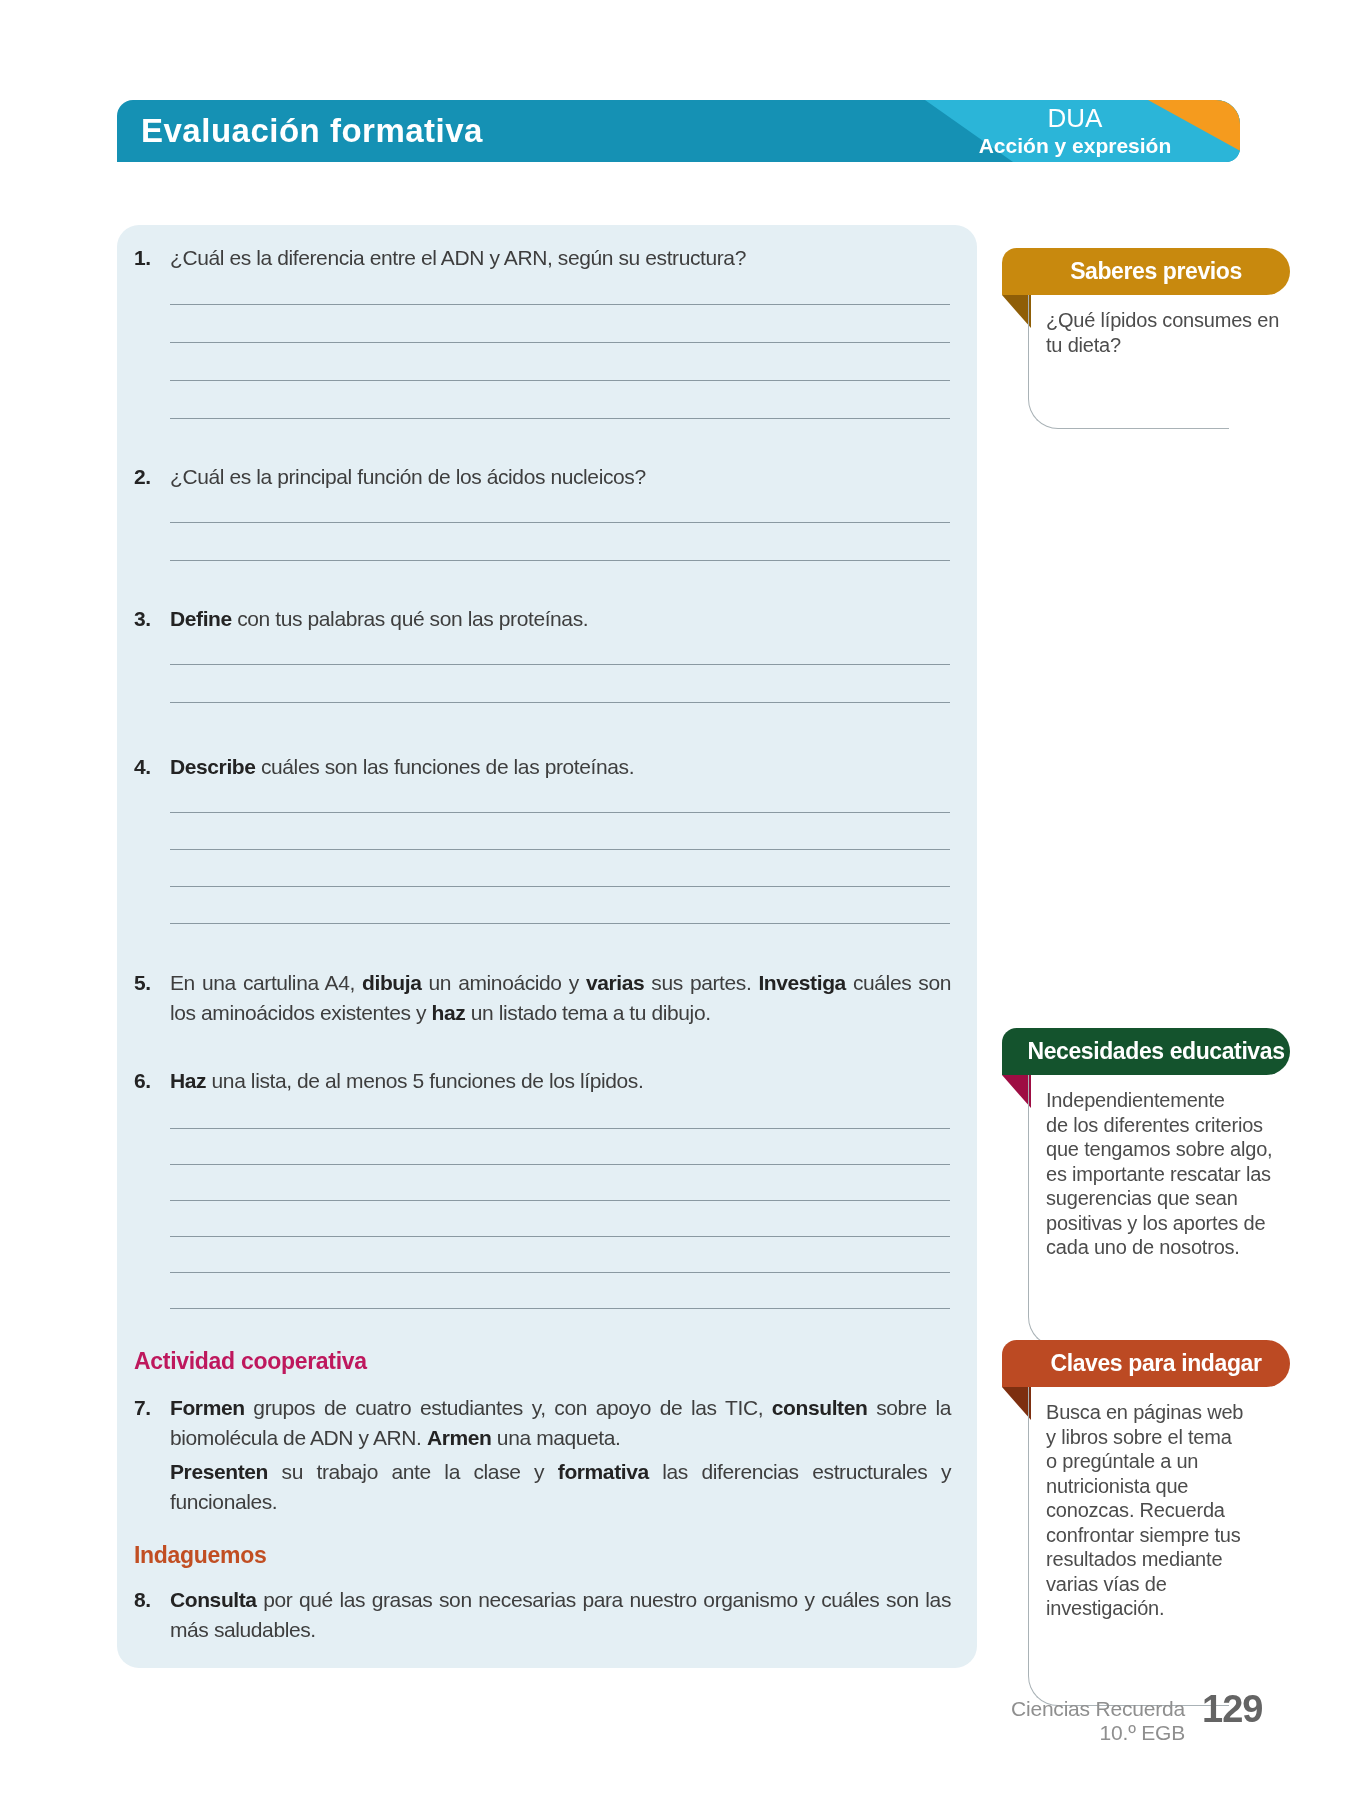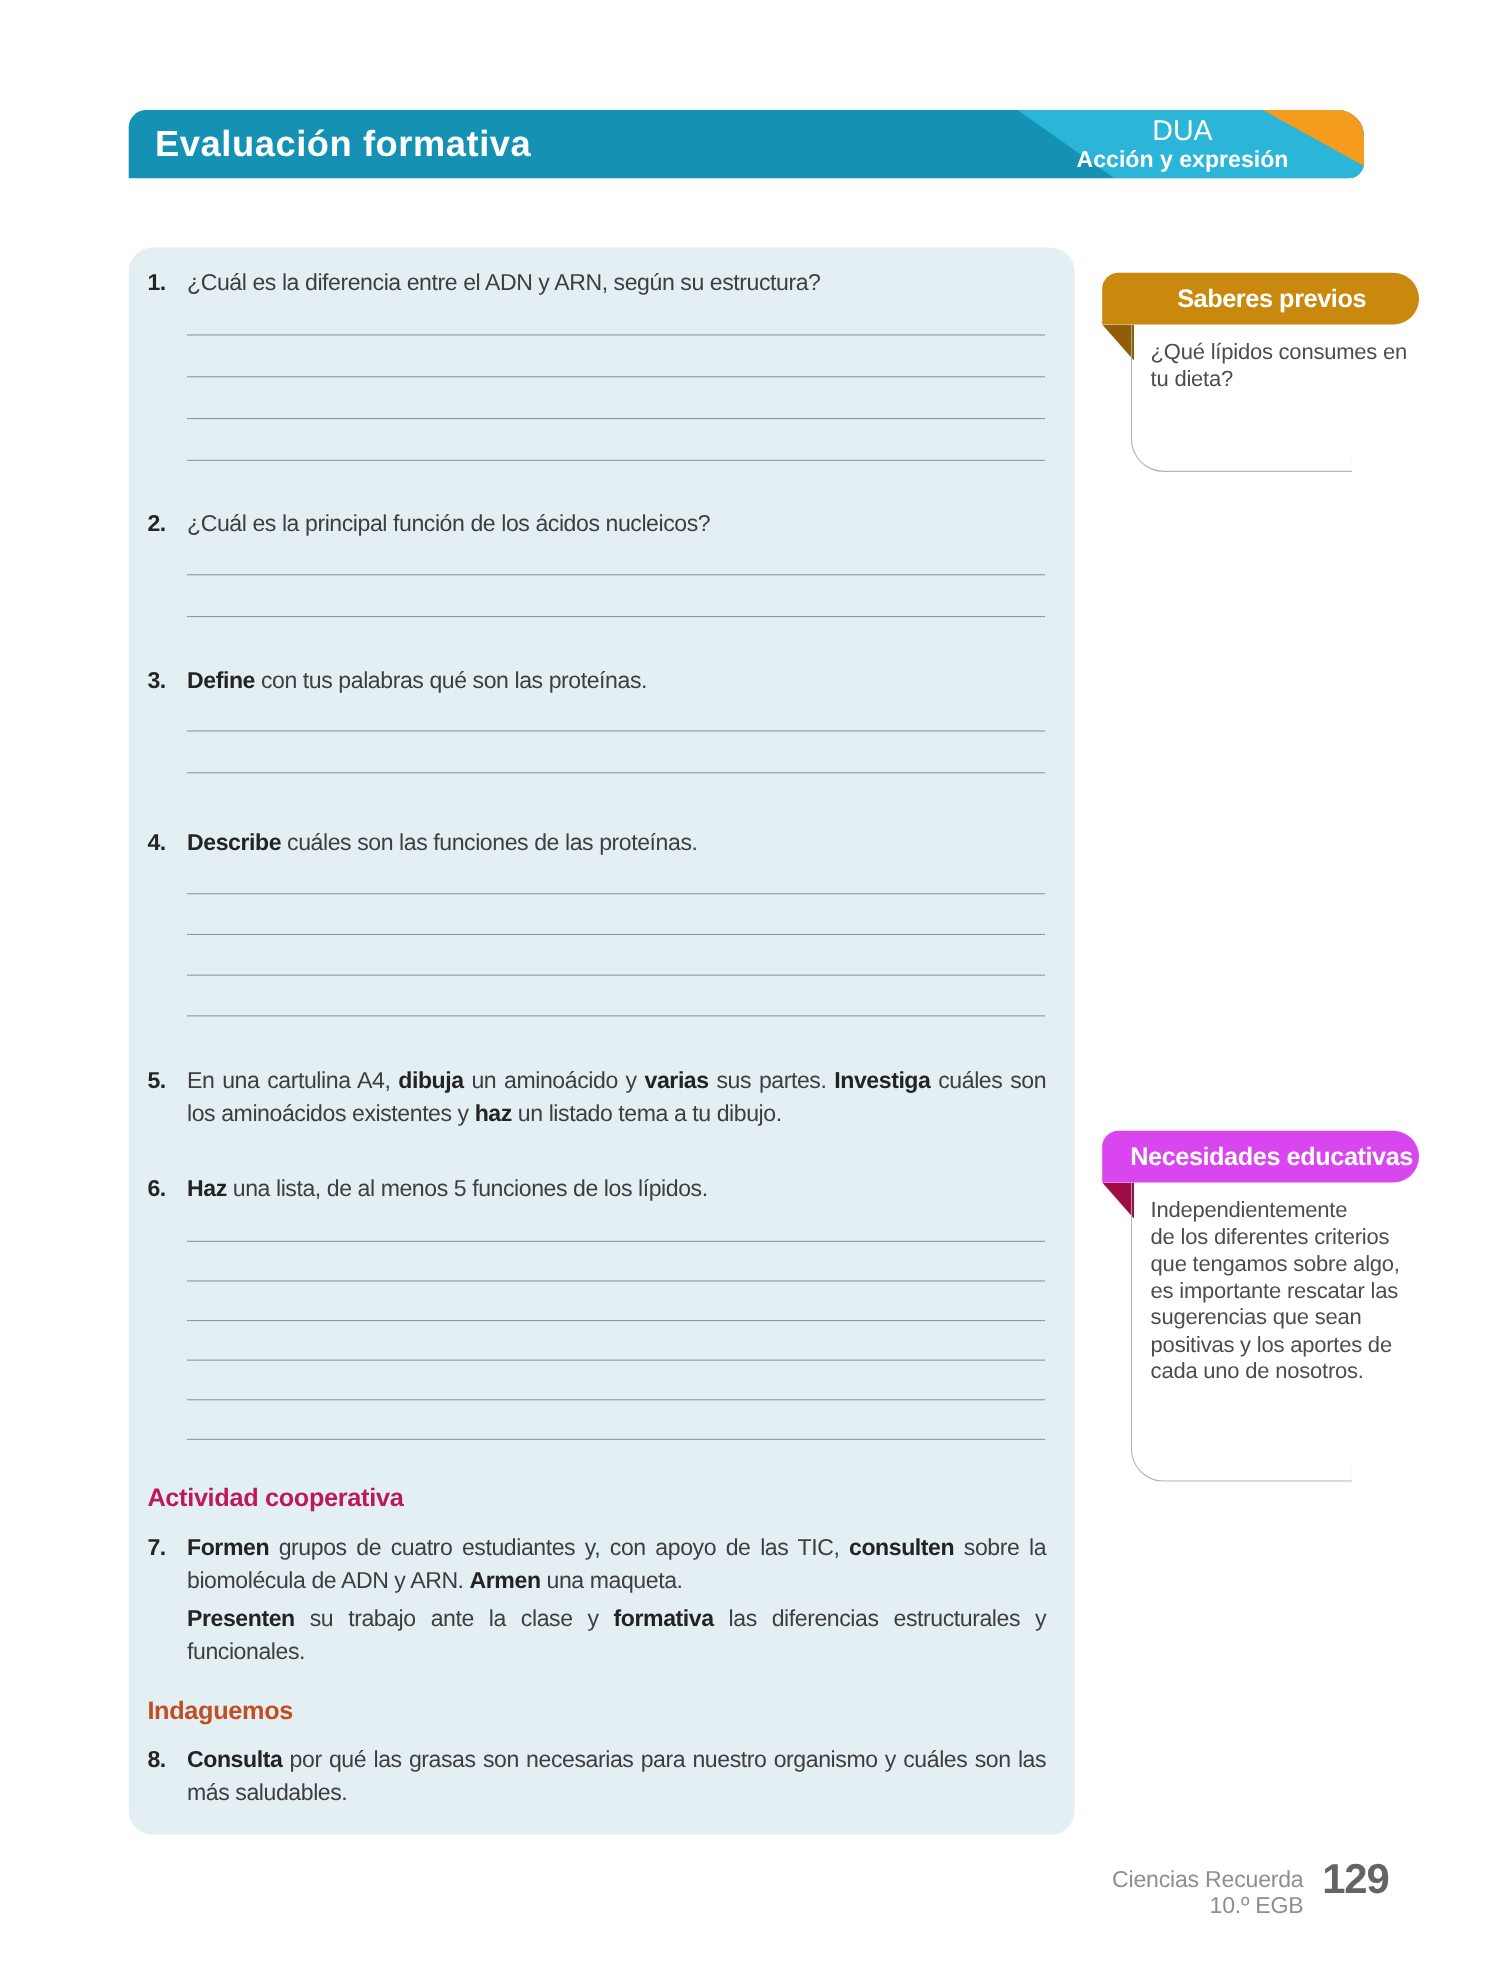--- a/index.html
+++ b/index.html
@@ -54,21 +54,21 @@
   .coop-heading{color:#be185d;}
   .inda-heading{color:#c14e22;}
   
   .bubble{position:absolute;left:1002px;width:312px;}
   .pill{
     position:relative;width:268px;height:47px;border-radius:15px 24px 24px 0;
     display:flex;align-items:center;justify-content:center;
     color:#ffffff;font-size:23px;font-weight:bold;letter-spacing:-0.4px;white-space:nowrap;padding-left:20px;
   }
   .pill-saberes{background:#c8890e;}
-  .pill-necesidades{background:#d946ef;}
+  .pill-necesidades{background:#14532d;}
   .pill-claves{background:#bc4a23;}
   .fold{
     position:absolute;left:0;width:29px;height:33px;
     clip-path:polygon(0 0,100% 0,100% 100%);
   }
   .fold-saberes{background:#8f5e07;}
   .fold-necesidades{background:#9e0d43;}
   .fold-claves{background:#7d2f10;}
   .bubble-body{
     position:relative;margin-left:26px;padding:13px 0 26px 18px;
@@ -168,20 +168,33 @@
     <div class="fold fold-necesidades" style="top:47px;"></div>
     <div class="bubble-body body-necesidades">Independientemente
 de los diferentes criterios
 que tengamos sobre algo,
 es importante rescatar las
 sugerencias que sean
 positivas y los aportes de
 cada uno de nosotros.</div>
   </div>
 
+  <div class="bubble" style="top:1340px;">
+    <div class="pill pill-claves">Claves para indagar</div>
+    <div class="fold fold-claves" style="top:47px;"></div>
+    <div class="bubble-body body-claves">Busca en páginas web
+y libros sobre el tema
+o pregúntale a un
+nutricionista que
+conozcas. Recuerda
+confrontar siempre tus
+resultados mediante
+varias vías de
+investigación.</div>
+  </div>
 
   <div class="footer-text">
     <div>Ciencias Recuerda</div>
     <div>10.º EGB</div>
   </div>
   <div class="footer-page">129</div>
 
 </div>
 
 </body></html>

